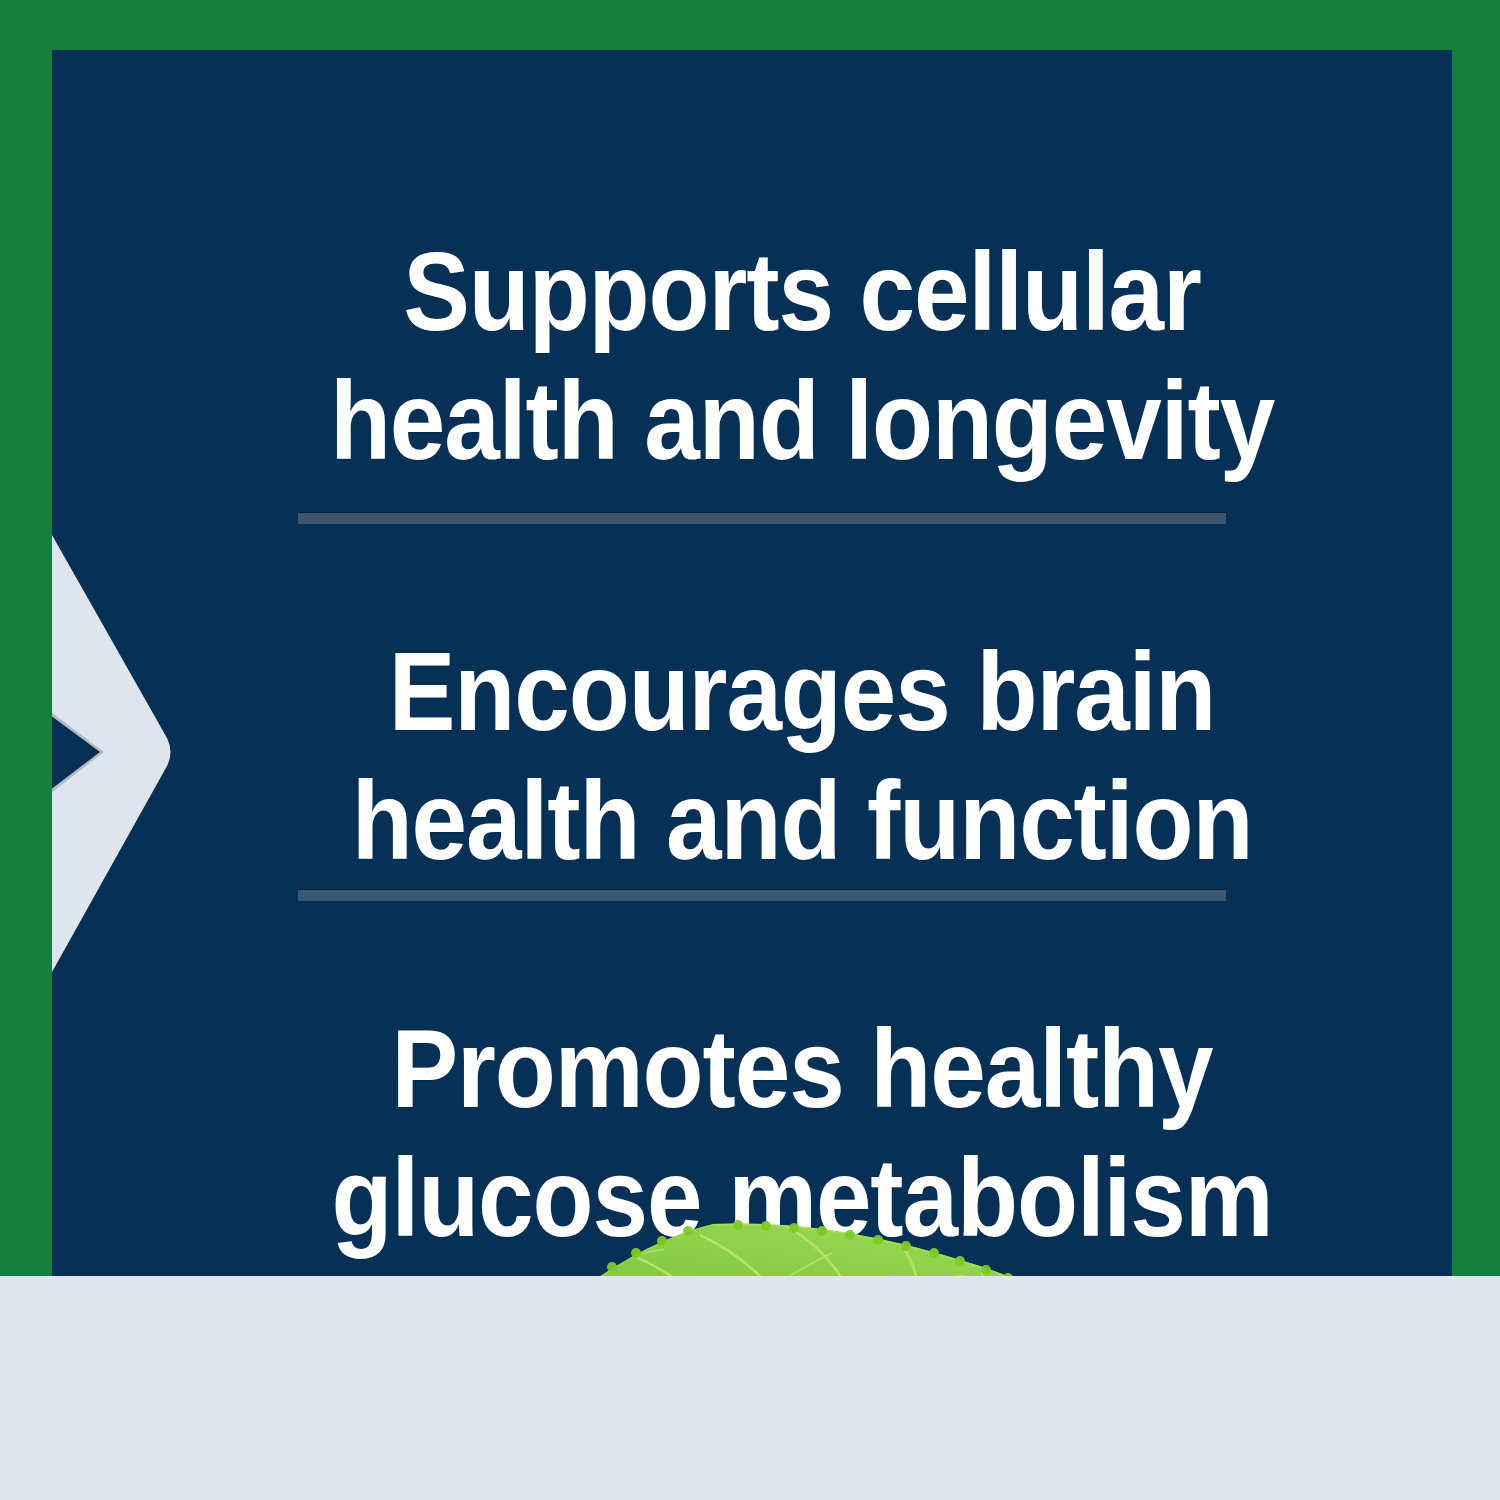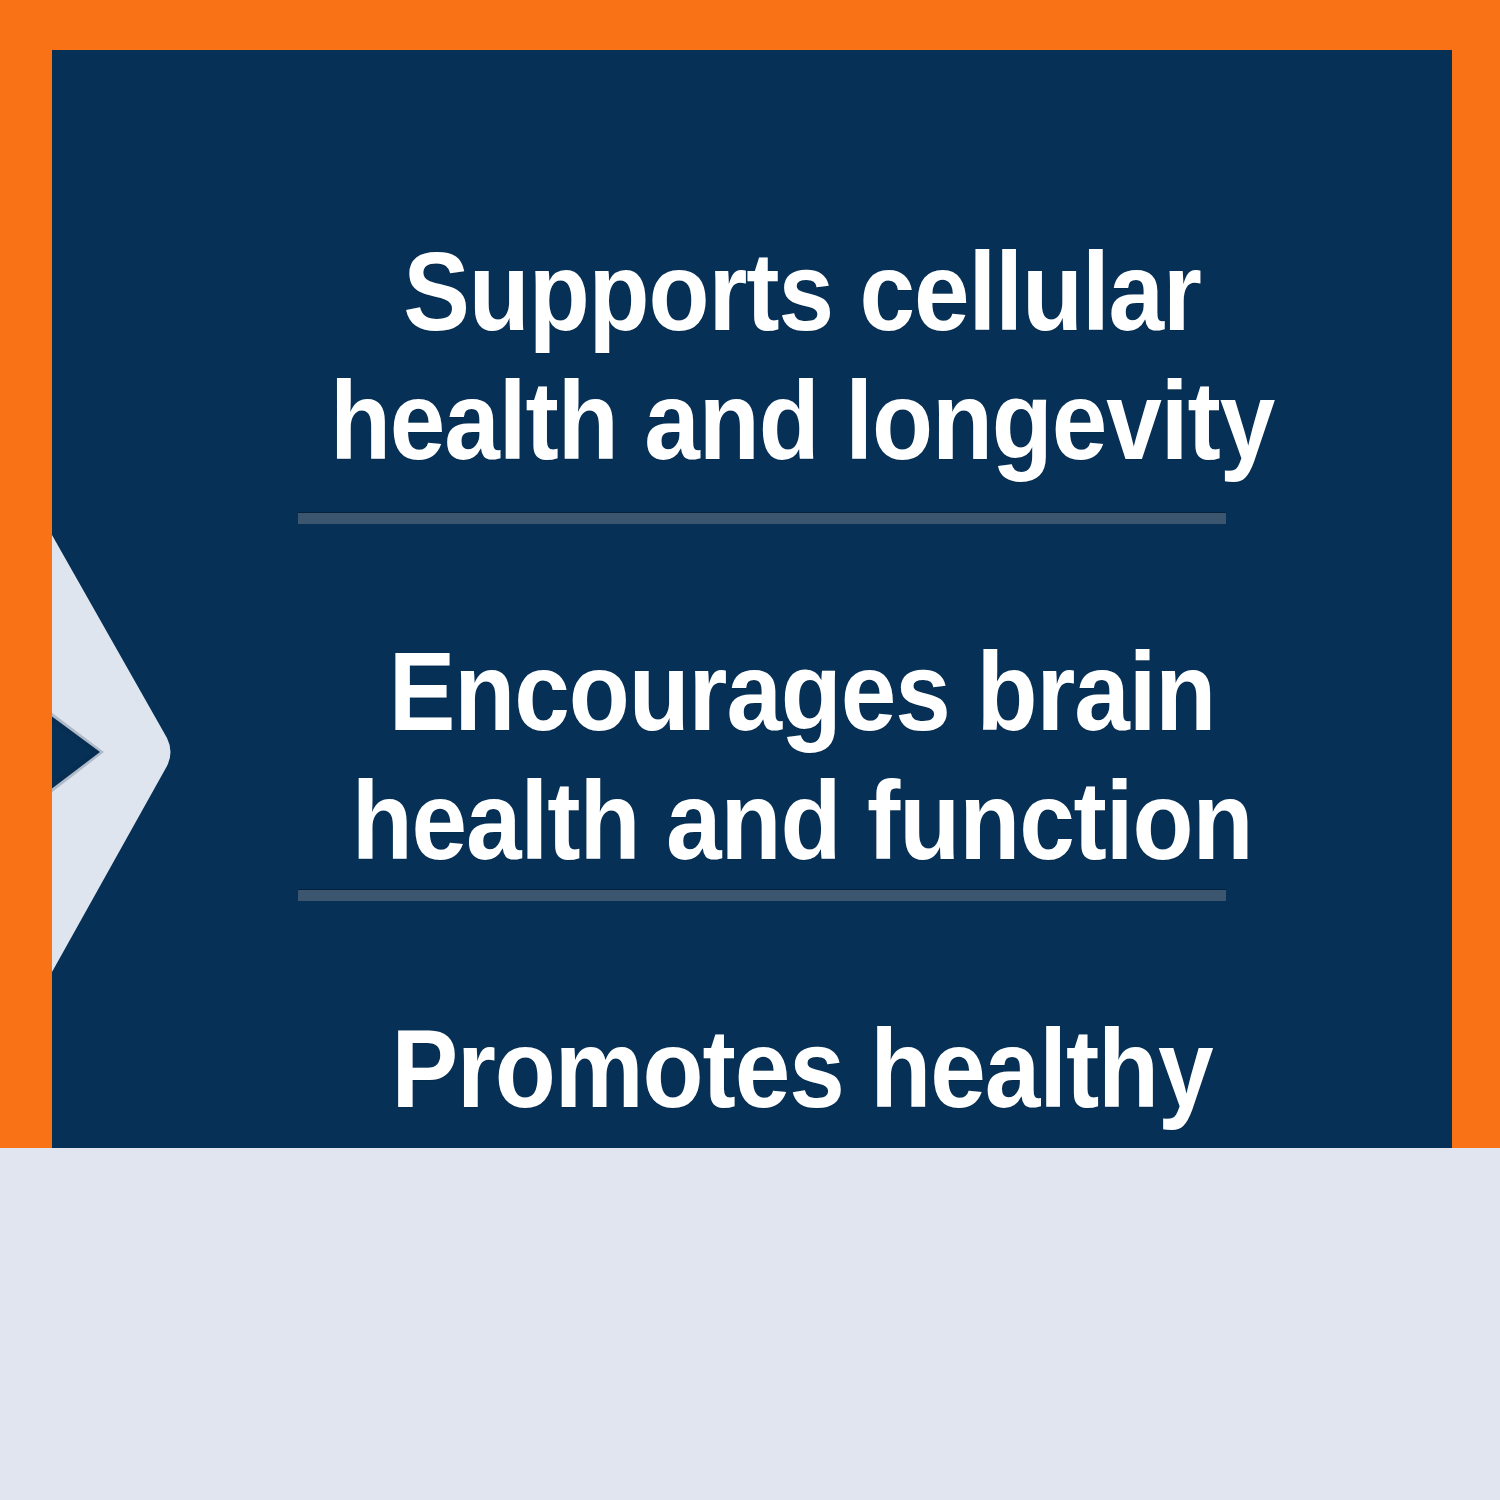--- a/index.html
+++ b/index.html
@@ -3,22 +3,22 @@
 <meta charset="utf-8">
 <style>
   html, body {
     margin: 0;
     padding: 0;
     background: #e0e5ef;
   }
   #stage {
     position: relative;
     width: 1500px;
-    height: 1148px;
-    background: #f97316;
+    height: 1276px;
+    background: #15803d;
     overflow: hidden;
     font-family: "Liberation Sans", sans-serif;
   }
   
   #panel {
     position: absolute;
     left: 52px;
     top: 50px;
     width: 1400px;
     height: 1398px;

